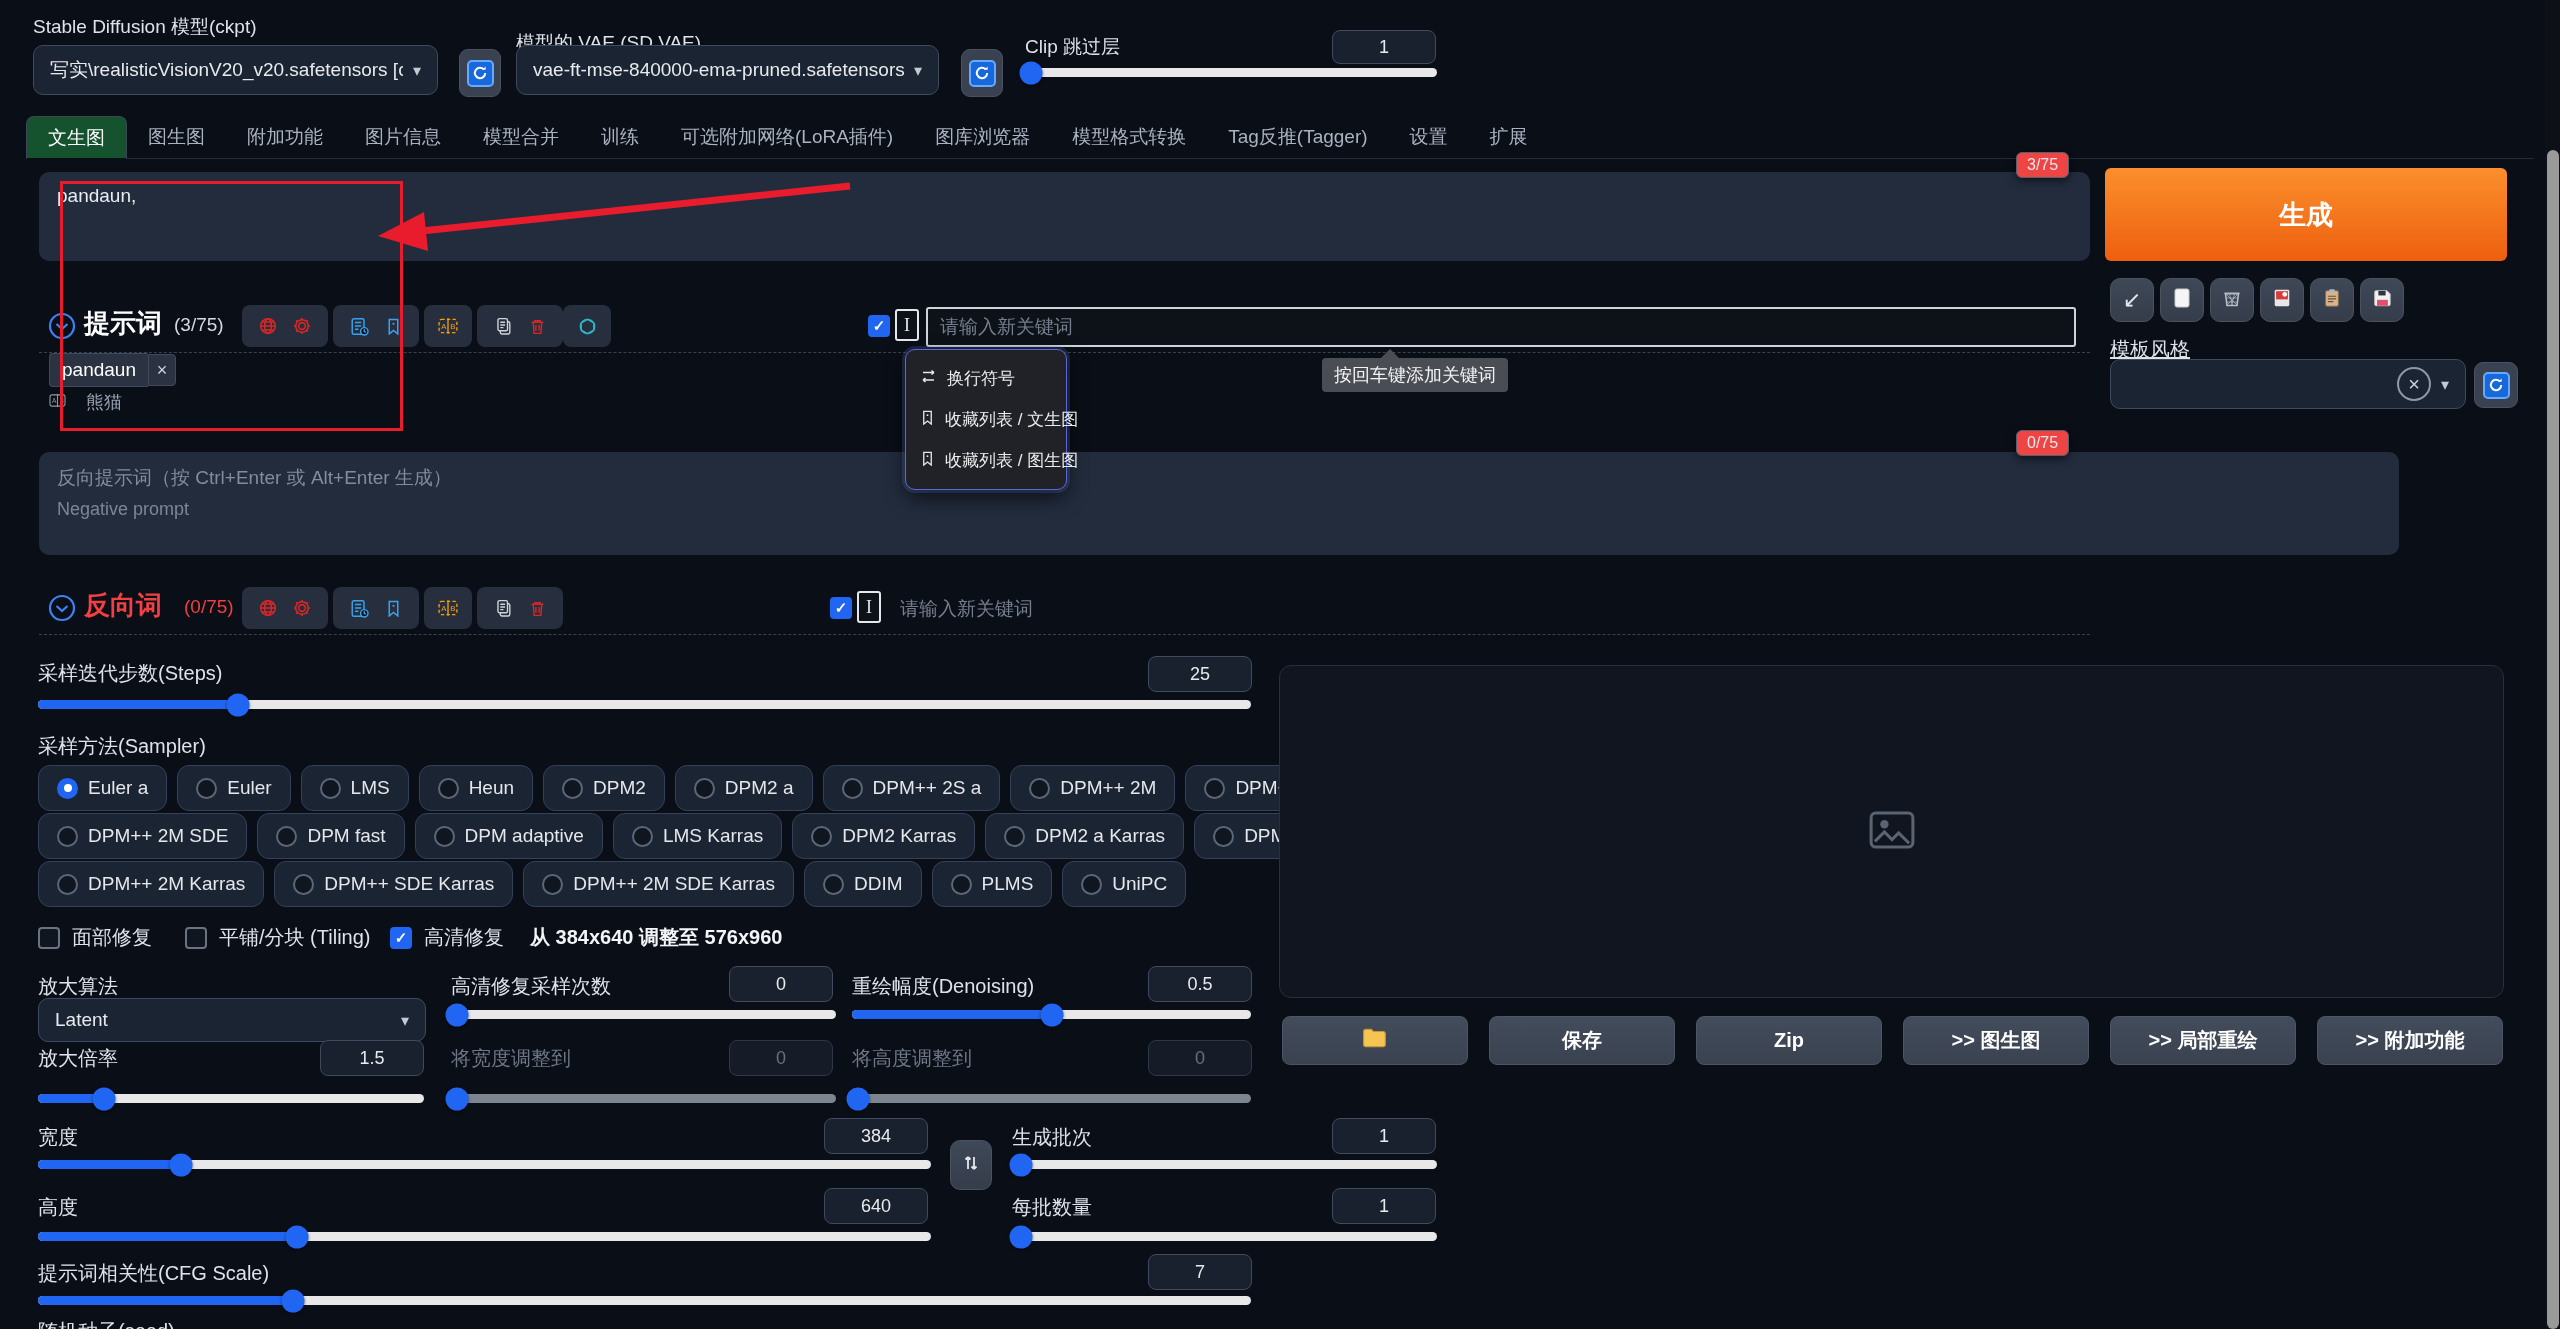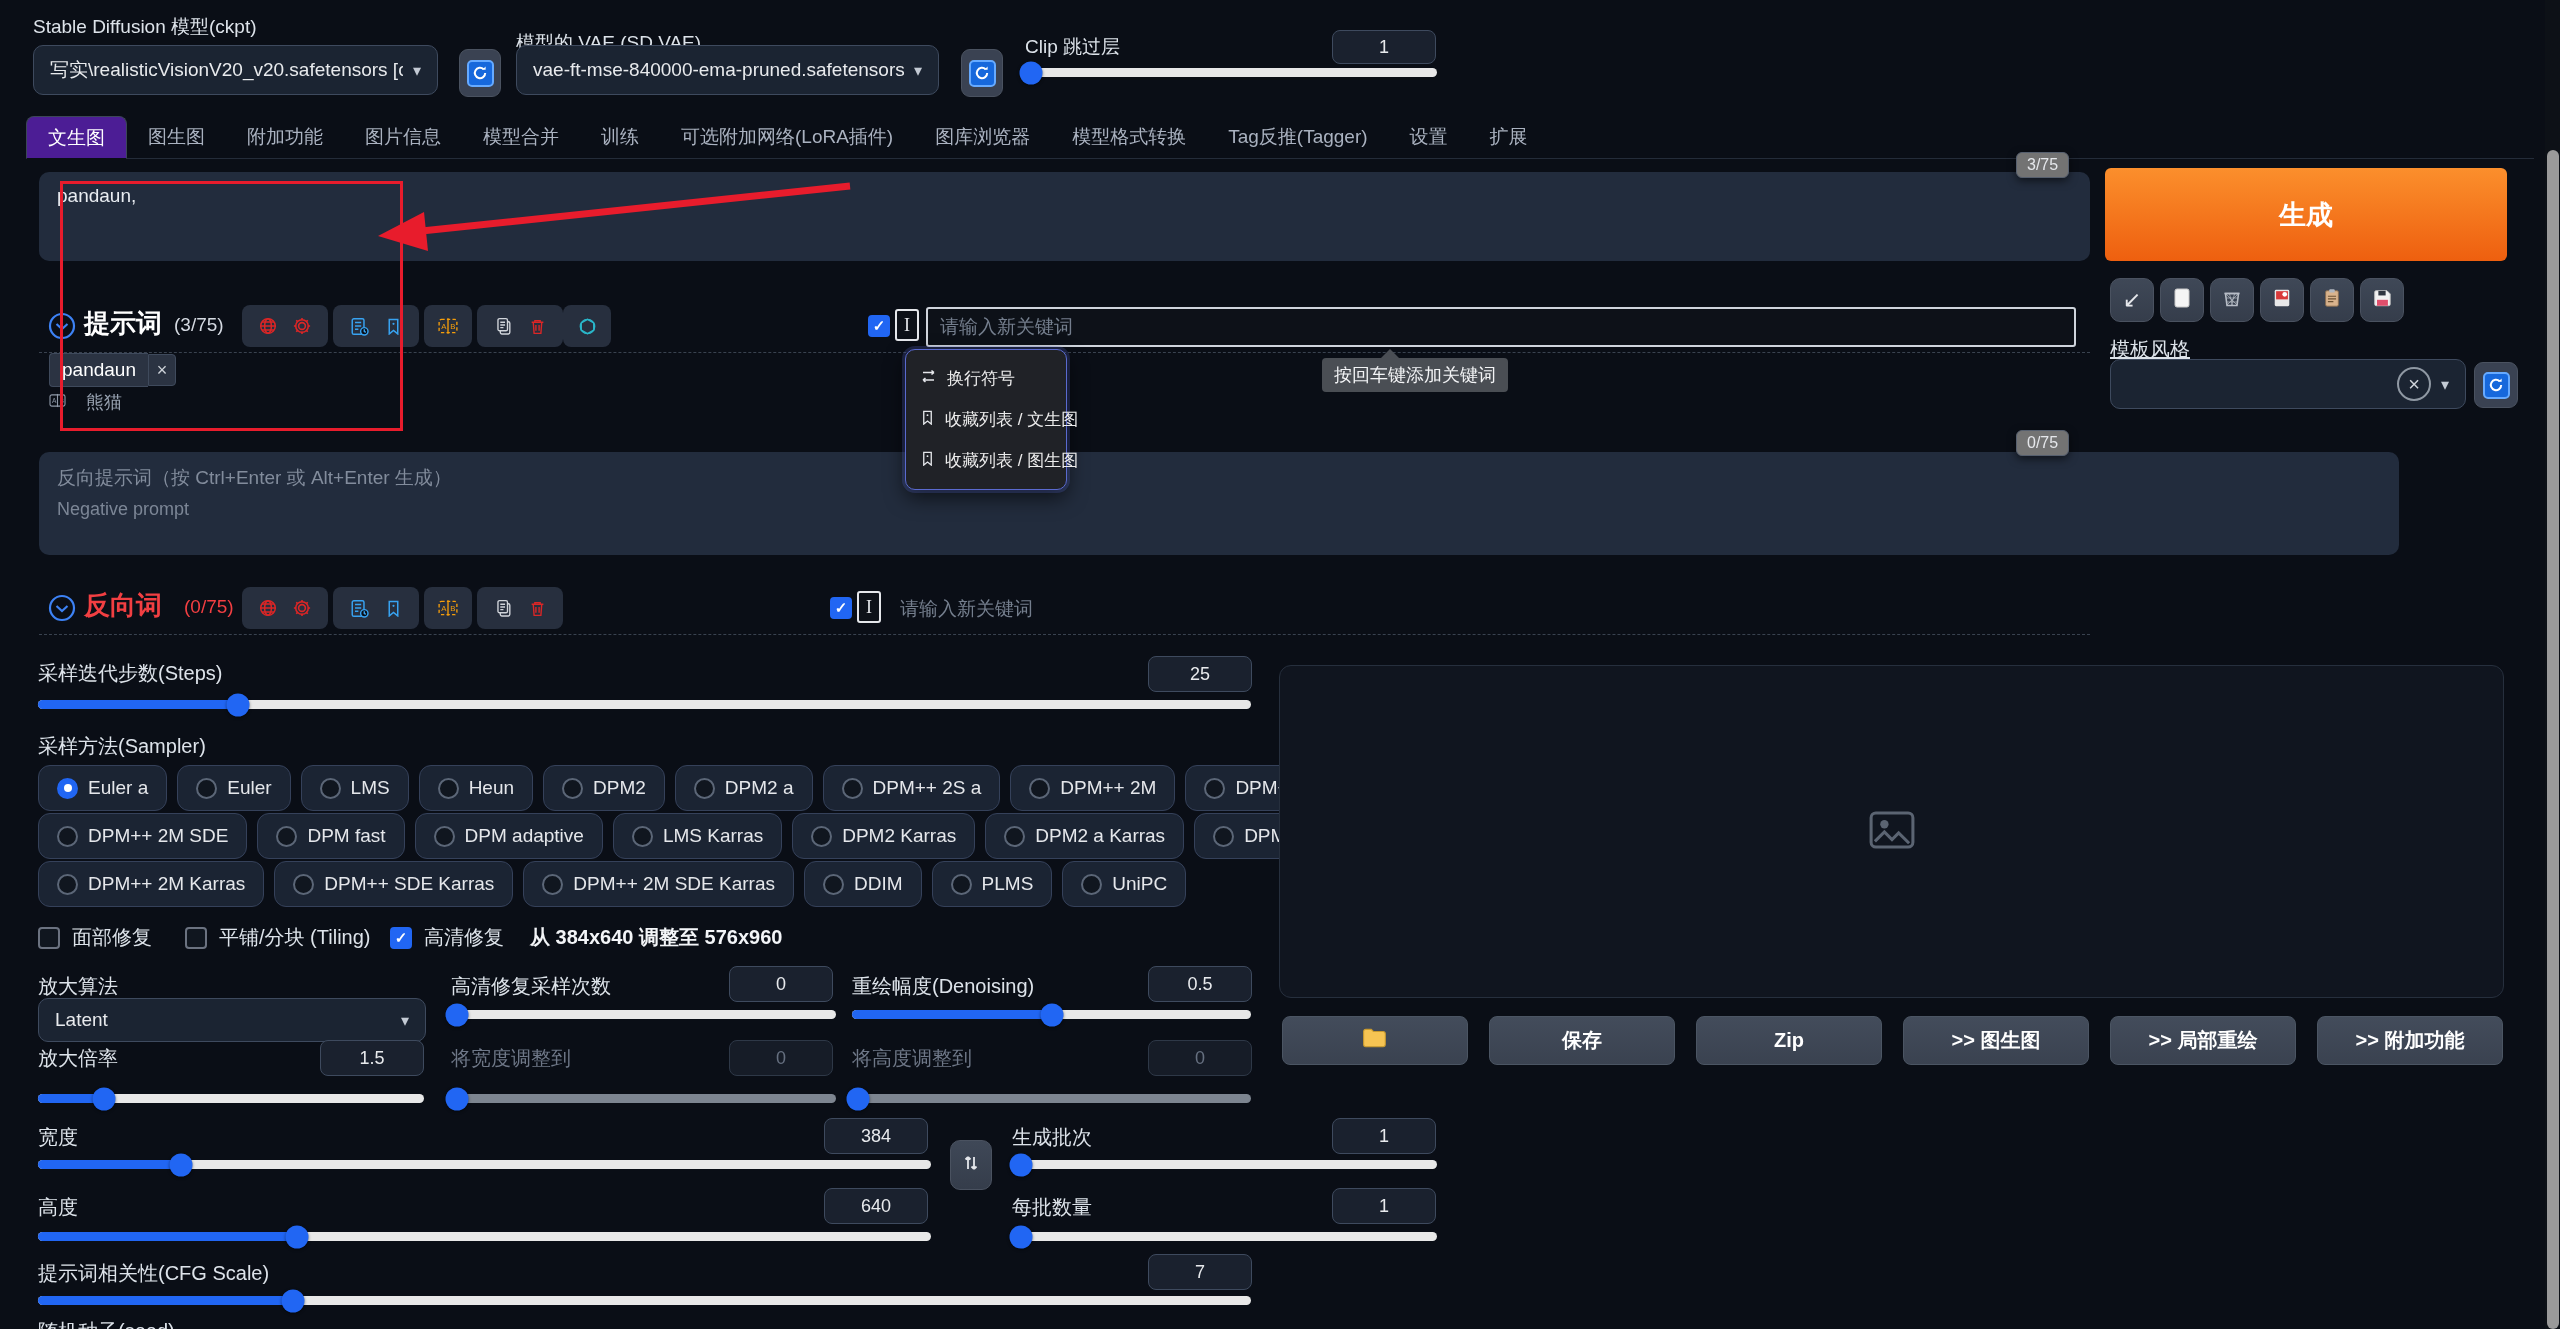--- a/index.html
+++ b/index.html
@@ -43,21 +43,21 @@
   
   .vbox{
     width:104px;height:36px;background:#1a212e;border:1px solid #3e4a5e;border-radius:8px;
     display:flex;align-items:center;justify-content:center;font-size:18px;color:#e8eaed;
     box-sizing:border-box;
   }
   .vbox.dis{color:#667080;background:#161c27;border-color:#2e3847;}
 
   
   .badge{
-    background:#737373;border:1px solid #565f6e;border-radius:6px;
+    background:#ef4444;border:1px solid #565f6e;border-radius:6px;
     padding:3px 10px;font-size:16px;color:#e5e7eb;box-shadow:0 3px 8px rgba(0,0,0,.55);
     z-index:12;
   }
 
   
   .ta{background:#222c3d;border-radius:10px;box-sizing:border-box;padding:13px 18px;}
   .ta .txt{font-size:19px;color:#e9edf2;}
   .ph1{font-size:19px;color:#828c9c;}
   .ph2{font-size:18px;color:#79markdown8393;color:#7c8696;margin-top:8px;}
 
@@ -135,21 +135,21 @@
   
   .tabbar{
     position:absolute;left:26px;top:116px;width:2508px;height:43px;
     display:flex;align-items:stretch;border-bottom:1px solid #242c39;box-sizing:border-box;
   }
   .tab{
     display:flex;align-items:center;padding:0 21px;font-size:19px;color:#aab2c0;
     cursor:pointer;white-space:nowrap;
   }
   .tab.active{
-    color:#ffffff;background:#4c1d95;border:1px solid #3c4657;border-bottom-color:#0a0e16;
+    color:#ffffff;background:#14532d;border:1px solid #3c4657;border-bottom-color:#0a0e16;
     border-radius:8px 8px 0 0;margin-bottom:-1px;
   }
 
   
   .opt-row{position:absolute;display:flex;gap:10px;}
   .radio-btn{
     height:44px;background:#1b2433;border:1px solid #35415a;border-radius:12px;
     display:flex;align-items:center;gap:10px;padding:0 18px;font-size:19px;color:#e5e7eb;
     white-space:nowrap;cursor:pointer;
   }

